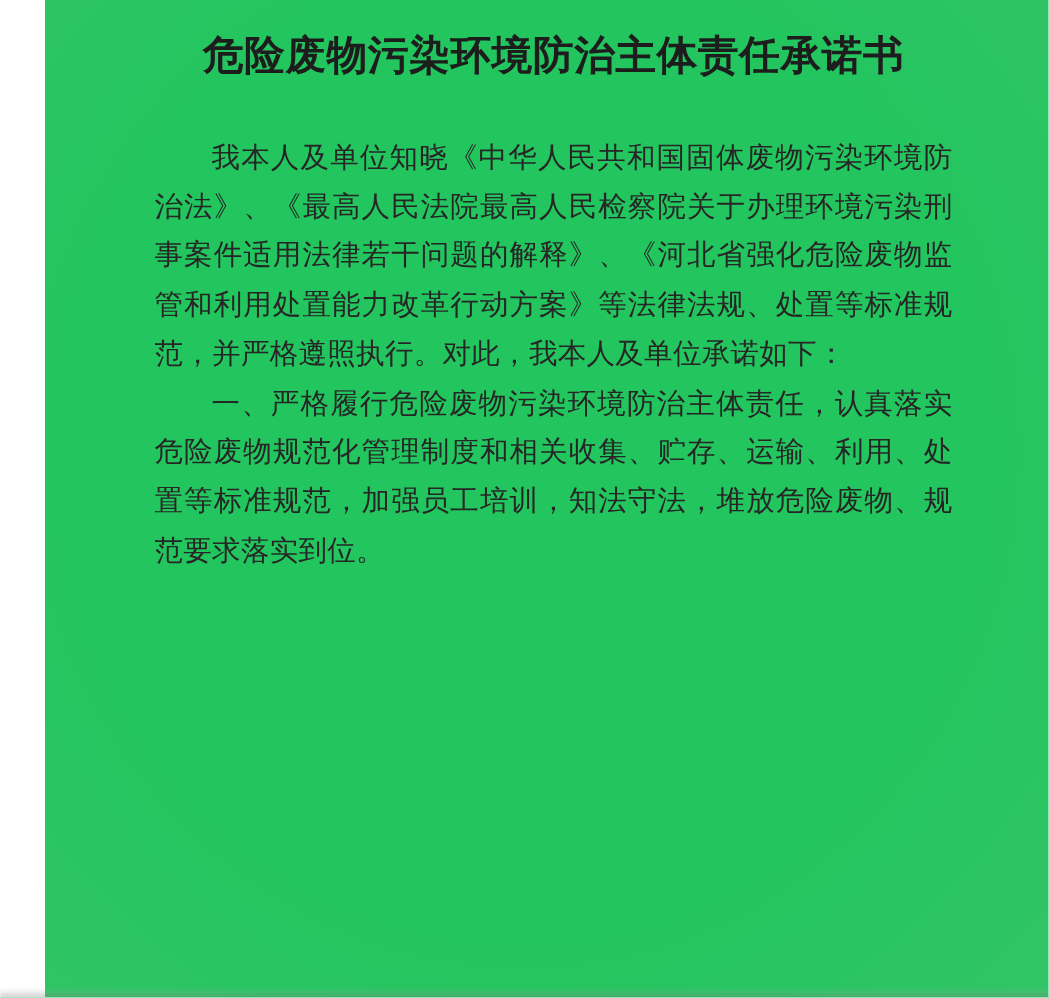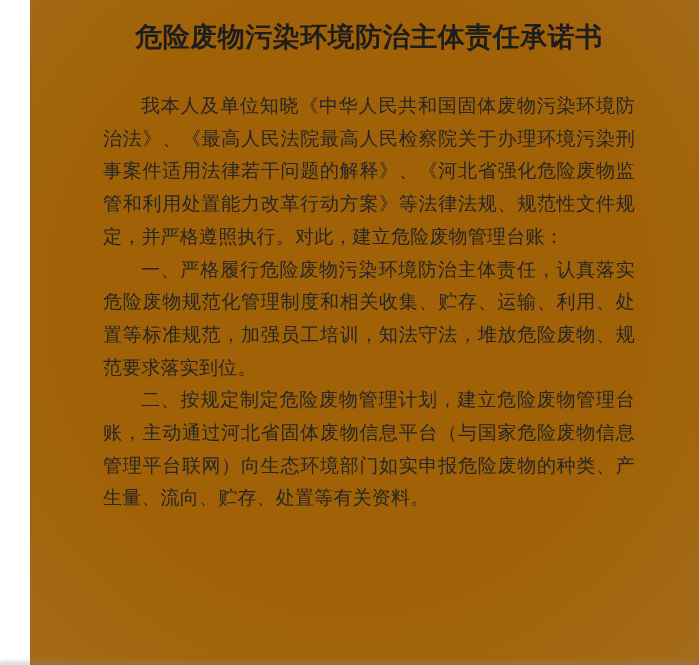--- a/index.html
+++ b/index.html
@@ -4,21 +4,21 @@
 <style>
   html, body {
     margin: 0;
     padding: 0;
     background: #ffffff;
   }
   .page {
     position: relative;
     width: 699px;
     height: 665px;
-    background: #a16207;
+    background: #22c55e;
     overflow: hidden;
     font-family: "Liberation Serif", "DejaVu Serif", serif;
     color: #242424;
   }
   
   .page::before {
     content: "";
     position: absolute;
     inset: 0;
     background: radial-gradient(ellipse at 50% 45%,
@@ -83,19 +83,18 @@
 </style>
 </head>
 <body>
 
 <div class="page">
   <div class="photo-edge-left"></div>
 
   <h1 class="doc-title">危险废物污染环境防治主体责任承诺书</h1>
 
   <div class="doc-body">
-    <p>我本人及单位知晓《中华人民共和国固体废物污染环境防治法》、《最高人民法院最高人民检察院关于办理环境污染刑事案件适用法律若干问题的解释》、《河北省强化危险废物监管和利用处置能力改革行动方案》等法律法规、规范性文件规定，并严格遵照执行。对此，建立危险废物管理台账：</p>
+    <p>我本人及单位知晓《中华人民共和国固体废物污染环境防治法》、《最高人民法院最高人民检察院关于办理环境污染刑事案件适用法律若干问题的解释》、《河北省强化危险废物监管和利用处置能力改革行动方案》等法律法规、处置等标准规范，并严格遵照执行。对此，我本人及单位承诺如下：</p>
     <p>一、严格履行危险废物污染环境防治主体责任，认真落实危险废物规范化管理制度和相关收集、贮存、运输、利用、处置等标准规范，加强员工培训，知法守法，堆放危险废物、规范要求落实到位。</p>
-    <p>二、按规定制定危险废物管理计划，建立危险废物管理台账，主动通过河北省固体废物信息平台（与国家危险废物信息管理平台联网）向生态环境部门如实申报危险废物的种类、产生量、流向、贮存、处置等有关资料。</p>
   </div>
 
   <div class="photo-edge-bottom"></div>
 </div>
 
 </body></html>

